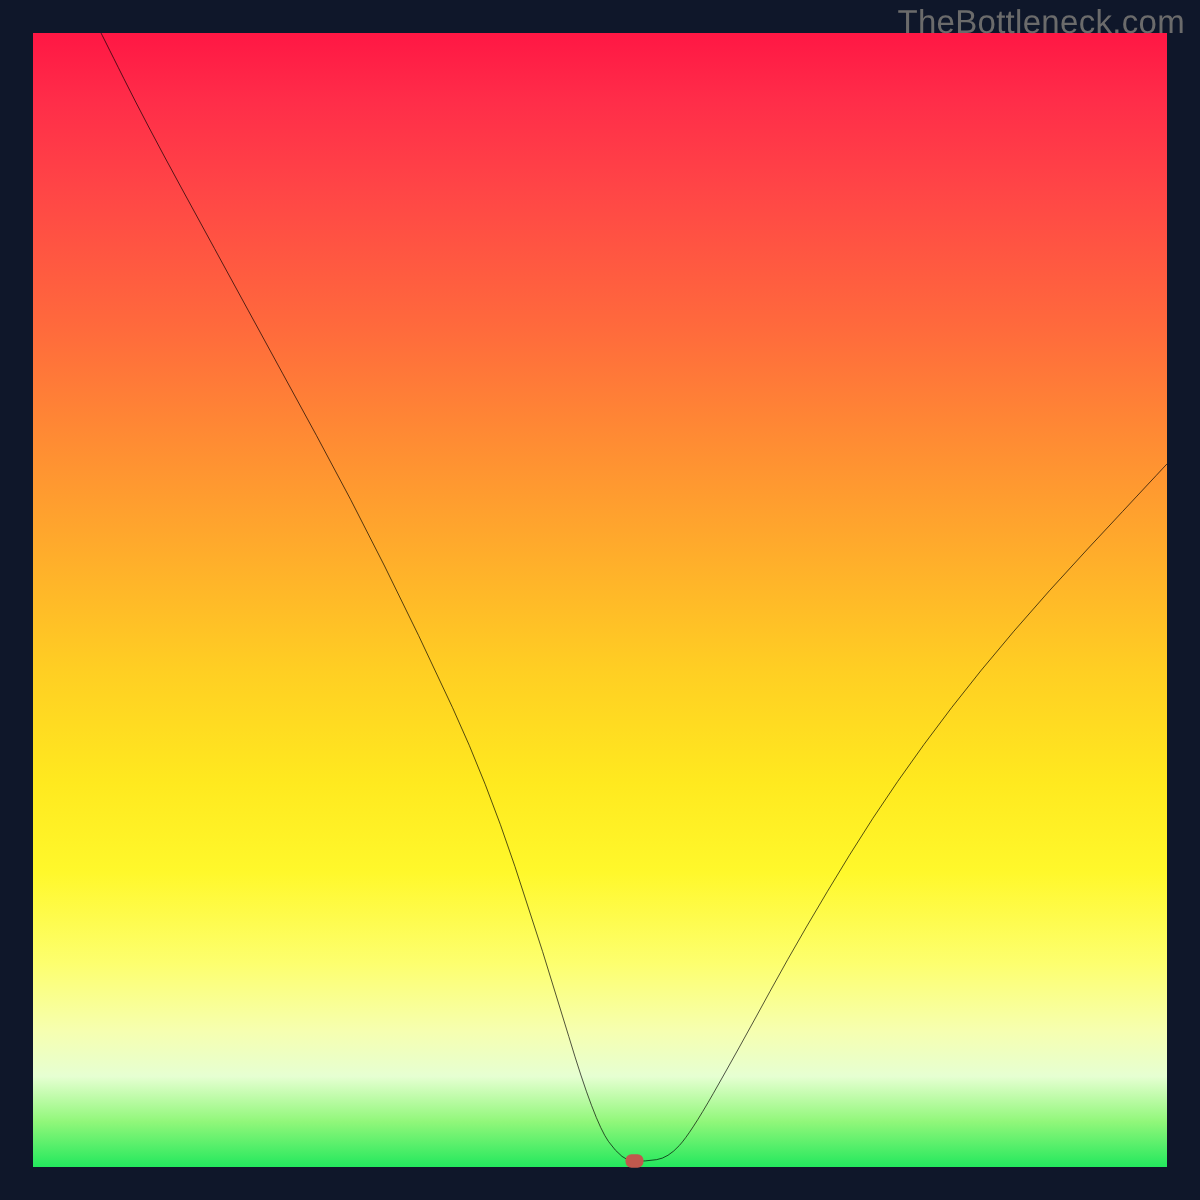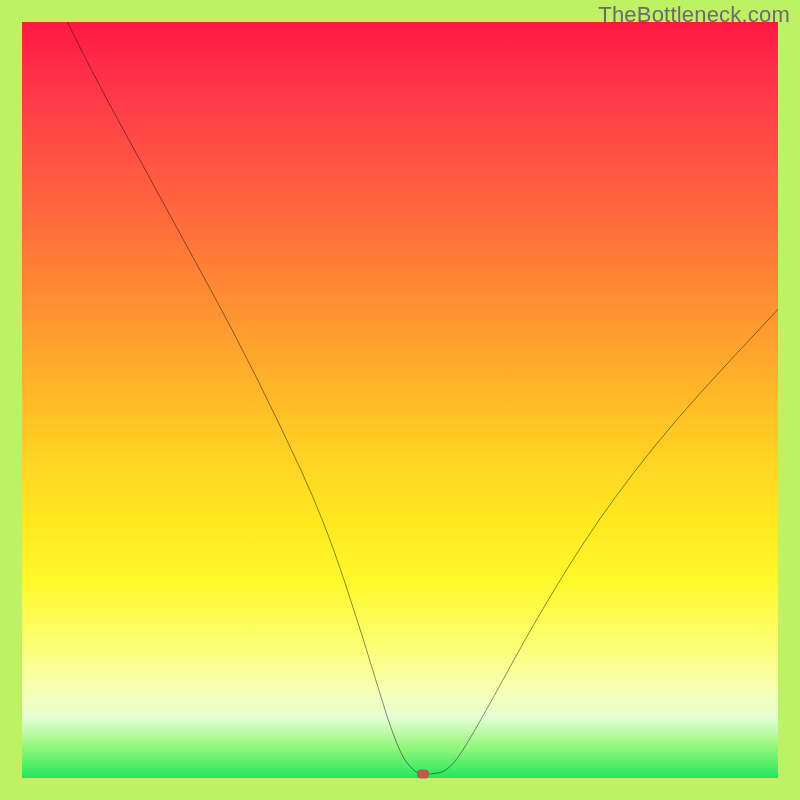--- a/index.html
+++ b/index.html
@@ -10,21 +10,21 @@
     background: #000;
     overflow: hidden;
     font-family: Arial, Helvetica, sans-serif;
   }
   .frame {
     position: absolute;
     top: 0;
     left: 0;
     width: 800px;
     height: 800px;
-    background: #bef264;
+    background: #0f172a;
   }
   .plot {
     position: absolute;
     top: 22px;
     left: 22px;
     width: 756px;
     height: 756px;
     
     background: linear-gradient(
       to bottom,

